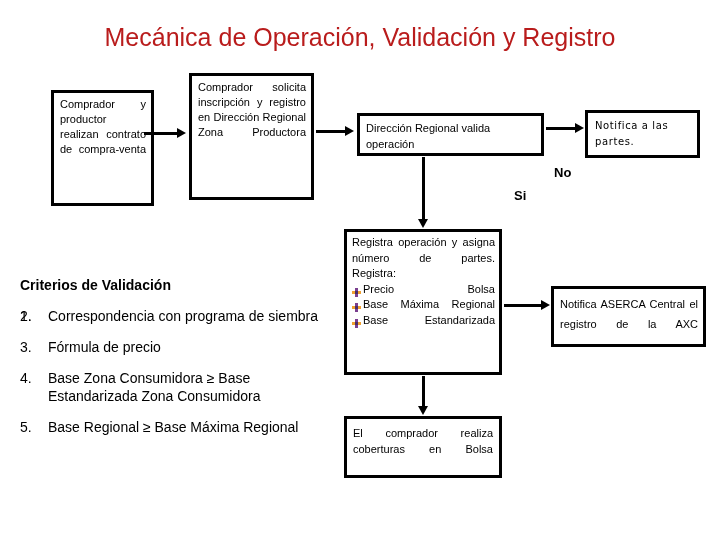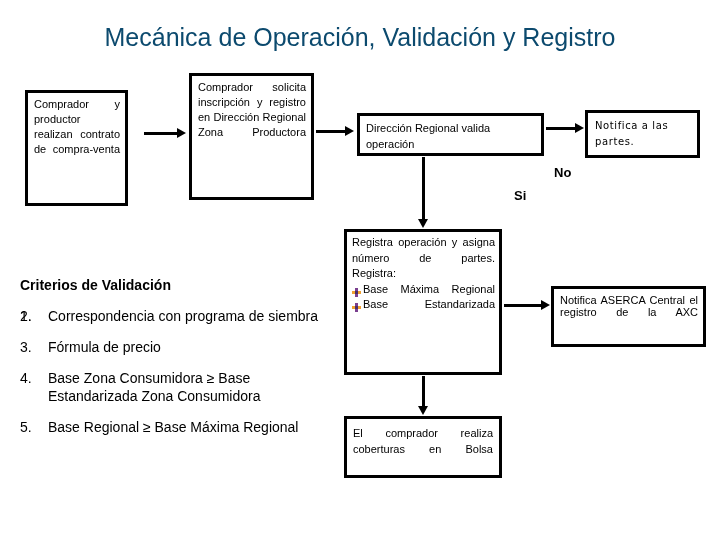--- a/index.html
+++ b/index.html
@@ -21,21 +21,21 @@
   
   .slide-title {
     position: absolute;
     left: 0;
     top: 22px;
     width: 720px;
     text-align: center;
     font-size: 25px;
     line-height: 30px;
     font-weight: normal;
-    color: #0c4a6e;
+    color: #b91c1c;
     letter-spacing: 0px;
     white-space: nowrap;
   }
 
   
   .box {
     position: absolute;
     box-sizing: border-box;
     border: 3px solid #000000;
     background: #ffffff;
@@ -51,21 +51,21 @@
     margin: 0;
     text-align: justify;
     text-align-last: left;
   }
   .box p.just-all {
     text-align: justify;
     text-align-last: justify;
   }
 
   
-  #box-contrato     { left: 25px;  top: 90px;  width: 103px; height: 116px; }
+  #box-contrato     { left: 51px;  top: 90px;  width: 103px; height: 116px; }
   #box-inscripcion  { left: 189px; top: 73px;  width: 125px; height: 127px; }
   #box-valida       { left: 357px; top: 113px; width: 187px; height: 43px;  }
   #box-notifica-partes { left: 585px; top: 110px; width: 115px; height: 48px; }
   #box-registra     { left: 344px; top: 229px; width: 158px; height: 146px; }
   #box-notifica-aserca { left: 551px; top: 286px; width: 155px; height: 61px; }
   #box-coberturas   { left: 344px; top: 416px; width: 158px; height: 62px; }
 
   
   #box-notifica-partes {
     font-family: "DejaVu Sans", sans-serif;
@@ -74,21 +74,21 @@
     letter-spacing: 0.6px;
     padding: 5px 6px 3px 7px;
   }
   #box-notifica-partes p { text-align: left; text-align-last: left; }
 
   #box-valida { line-height: 16px; }
   #box-valida p { text-align: left; text-align-last: left; }
 
   #box-registra { line-height: 15.5px; padding: 3px 4px 3px 5px; }
   #box-coberturas { line-height: 16px; padding: 6px 6px 4px 6px; }
-  #box-notifica-aserca { line-height: 12px; padding: 5px 5px 4px 6px; }
+  #box-notifica-aserca { line-height: 20px; padding: 5px 5px 4px 6px; }
 
   
   .bullet-list { margin: 0; padding: 0; list-style: none; }
   .bullet-list li {
     margin: 0;
     padding: 0 0 0 11px;
     position: relative;
     text-align: justify;
     text-align-last: justify;
     font-size: 11px;
@@ -243,20 +243,30 @@
     <p>Registra:</p>
     <ul class="bullet-list">
       <li>
         <span class="bullet-marker">
           <svg width="9" height="9" viewBox="0 0 9 9" xmlns="http://www.w3.org/2000/svg">
             <rect x="3" y="0" width="3" height="9" fill="#7a3f8f"></rect>
             <rect x="0" y="3" width="9" height="3" fill="#f0a030"></rect>
             <rect x="3" y="3" width="3" height="3" fill="#4a2d6b"></rect>
           </svg>
         </span>
+        <span>Precio Bolsa</span>
+      </li>
+      <li>
+        <span class="bullet-marker">
+          <svg width="9" height="9" viewBox="0 0 9 9" xmlns="http://www.w3.org/2000/svg">
+            <rect x="3" y="0" width="3" height="9" fill="#7a3f8f"></rect>
+            <rect x="0" y="3" width="9" height="3" fill="#f0a030"></rect>
+            <rect x="3" y="3" width="3" height="3" fill="#4a2d6b"></rect>
+          </svg>
+        </span>
         <span>Base Máxima Regional</span>
       </li>
       <li>
         <span class="bullet-marker">
           <svg width="9" height="9" viewBox="0 0 9 9" xmlns="http://www.w3.org/2000/svg">
             <rect x="3" y="0" width="3" height="9" fill="#7a3f8f"></rect>
             <rect x="0" y="3" width="9" height="3" fill="#f0a030"></rect>
             <rect x="3" y="3" width="3" height="3" fill="#4a2d6b"></rect>
           </svg>
         </span>

